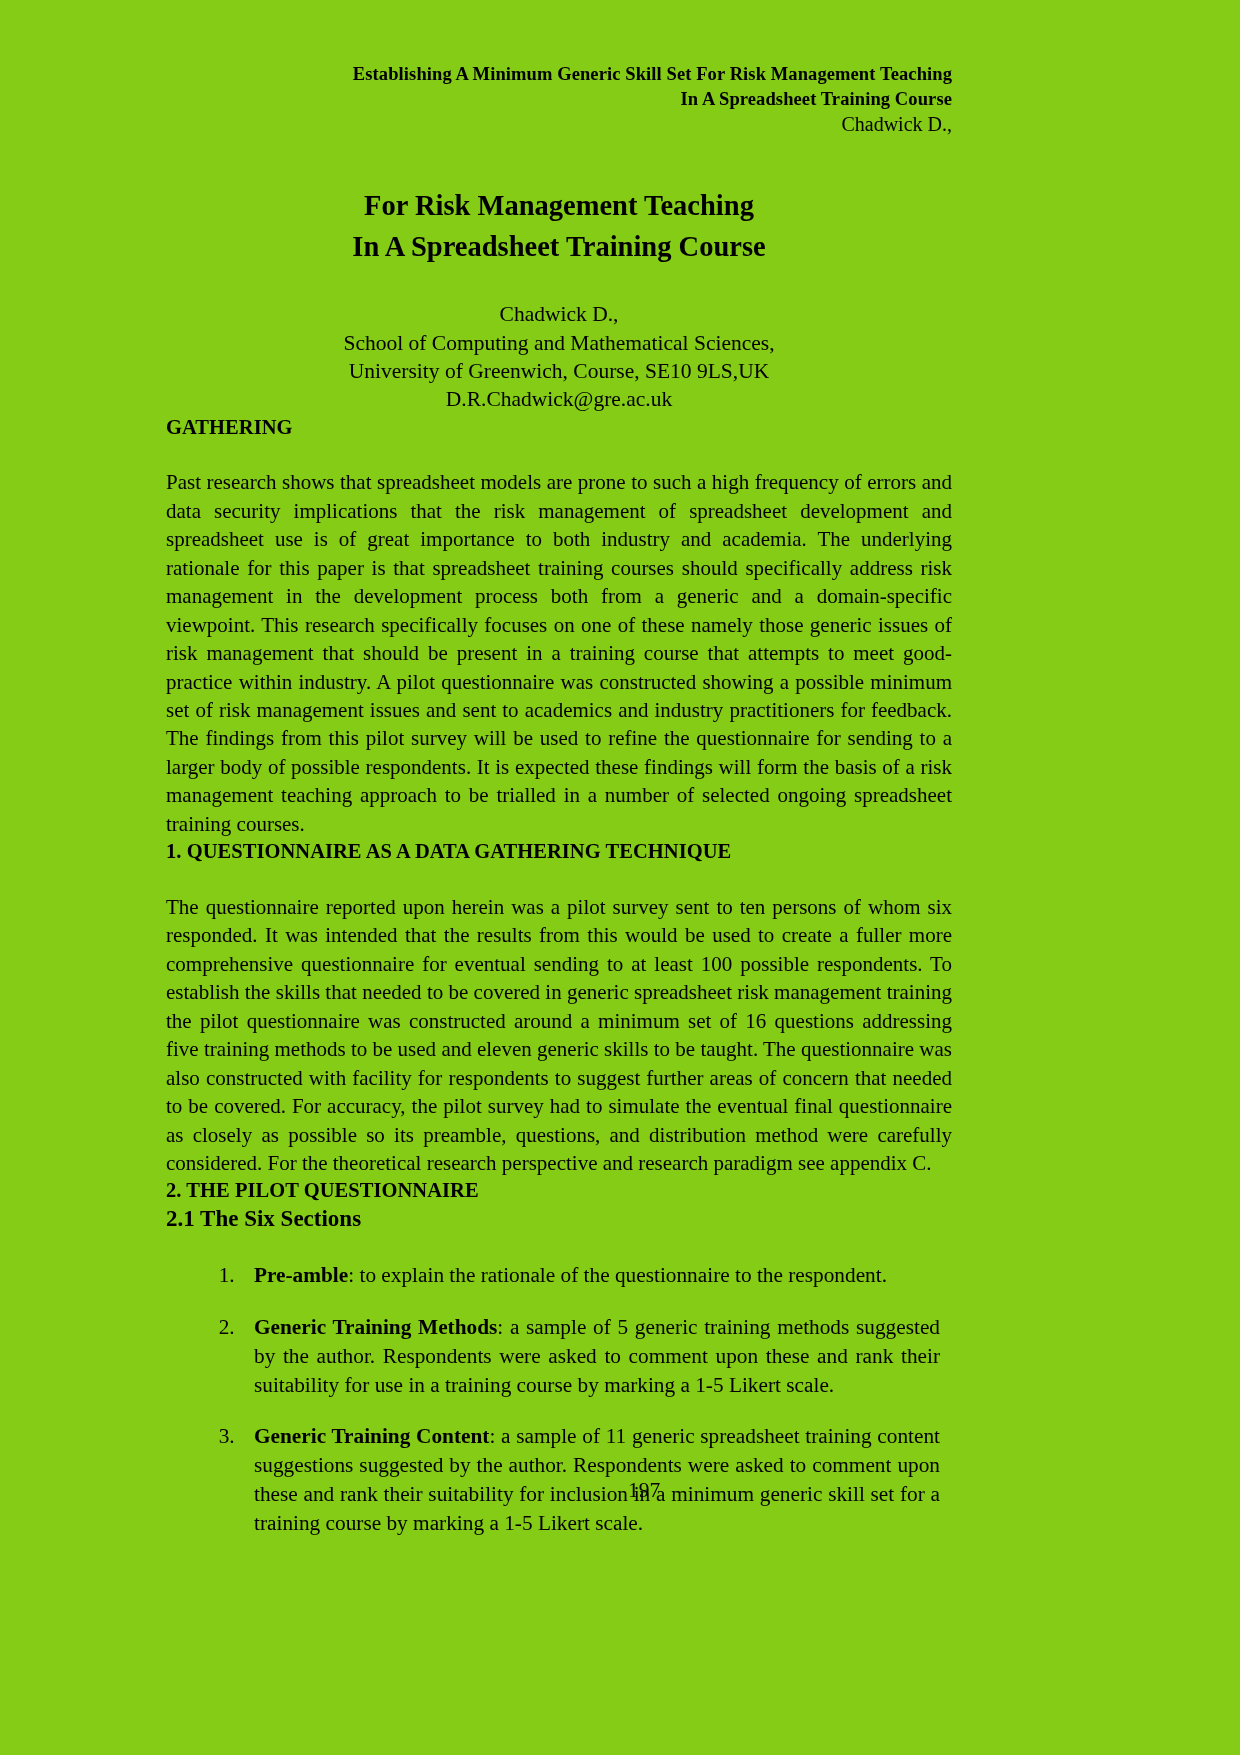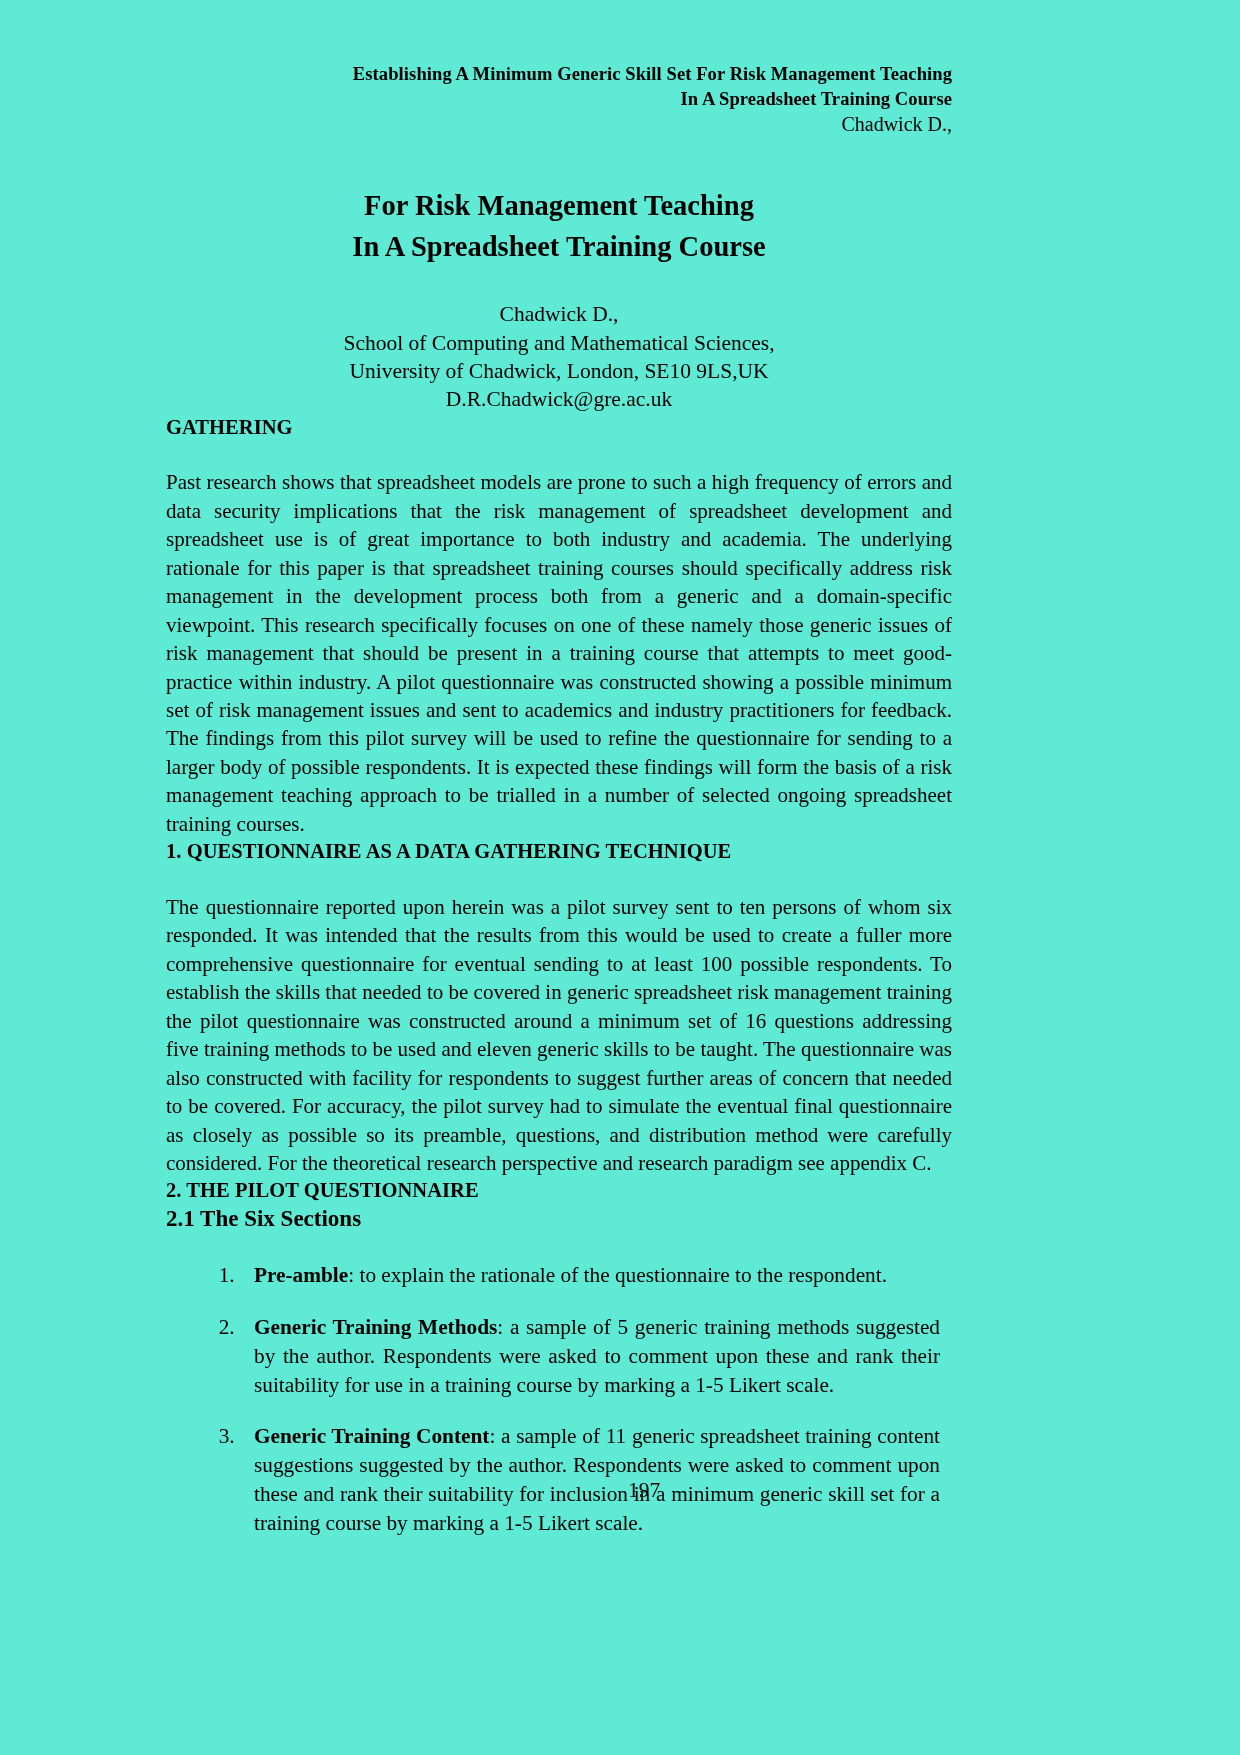--- a/index.html
+++ b/index.html
@@ -9,21 +9,21 @@
   }
   body {
     font-family: "Liberation Serif", "DejaVu Serif", serif;
     color: #000000;
   }
   .page {
     position: relative;
     width: 1240px;
     height: 1755px;
     box-sizing: border-box;
-    background: #5eead4;
+    background: #84cc16;
     overflow: hidden;
   }
   .content {
     position: absolute;
     left: 166px;
     top: 62px;
     width: 786px;
   }
 
   
@@ -144,21 +144,21 @@
     </div>
 
     <div class="title-block">
       <span class="t-line">For Risk Management Teaching</span>
       <span class="t-line">In A Spreadsheet Training Course</span>
     </div>
 
     <div class="author-block">
       <span class="a-line">Chadwick D.,</span>
       <span class="a-line">School of Computing and Mathematical Sciences,</span>
-      <span class="a-line">University of Chadwick, London, SE10 9LS,UK</span>
+      <span class="a-line">University of Greenwich, Course, SE10 9LS,UK</span>
       <span class="a-line">D.R.Chadwick@gre.ac.uk</span>
     </div>
 
     <h2 class="section-heading abstract-heading">GATHERING</h2>
     <p class="body-text abstract-body">Past research shows that spreadsheet models are prone to such a high frequency of errors and data security implications that the risk management of spreadsheet development and spreadsheet use is of great importance to both industry and academia. The underlying rationale for this paper is that spreadsheet training courses should specifically address risk management in the development process both from a generic and a domain-specific viewpoint. This research specifically focuses on one of these namely those generic issues of risk management that should be present in a training course that attempts to meet good-practice within industry. A pilot questionnaire was constructed showing a possible minimum set of risk management issues and sent to academics and industry practitioners for feedback. The findings from this pilot survey will be used to refine the questionnaire for sending to a larger body of possible respondents. It is expected these findings will form the basis of a risk management teaching approach to be trialled in a number of selected ongoing spreadsheet training courses.</p>
 
     <h2 class="section-heading s1-heading">1. QUESTIONNAIRE AS A DATA GATHERING TECHNIQUE</h2>
     <p class="body-text s1-body">The questionnaire reported upon herein was a pilot survey sent to ten persons of whom six responded. It was intended that the results from this would be used to create a fuller more comprehensive questionnaire for eventual sending to at least 100 possible respondents. To establish the skills that needed to be covered in generic spreadsheet risk management training the pilot questionnaire was constructed around a minimum set of 16 questions addressing five training methods to be used and eleven generic skills to be taught. The questionnaire was also constructed with facility for respondents to suggest further areas of concern that needed to be covered. For accuracy, the pilot survey had to simulate the eventual final questionnaire as closely as possible so its preamble, questions, and distribution method were carefully considered. For the theoretical research perspective and research paradigm see appendix C.</p>
 
     <h2 class="section-heading s2-heading">2. THE PILOT QUESTIONNAIRE</h2>

